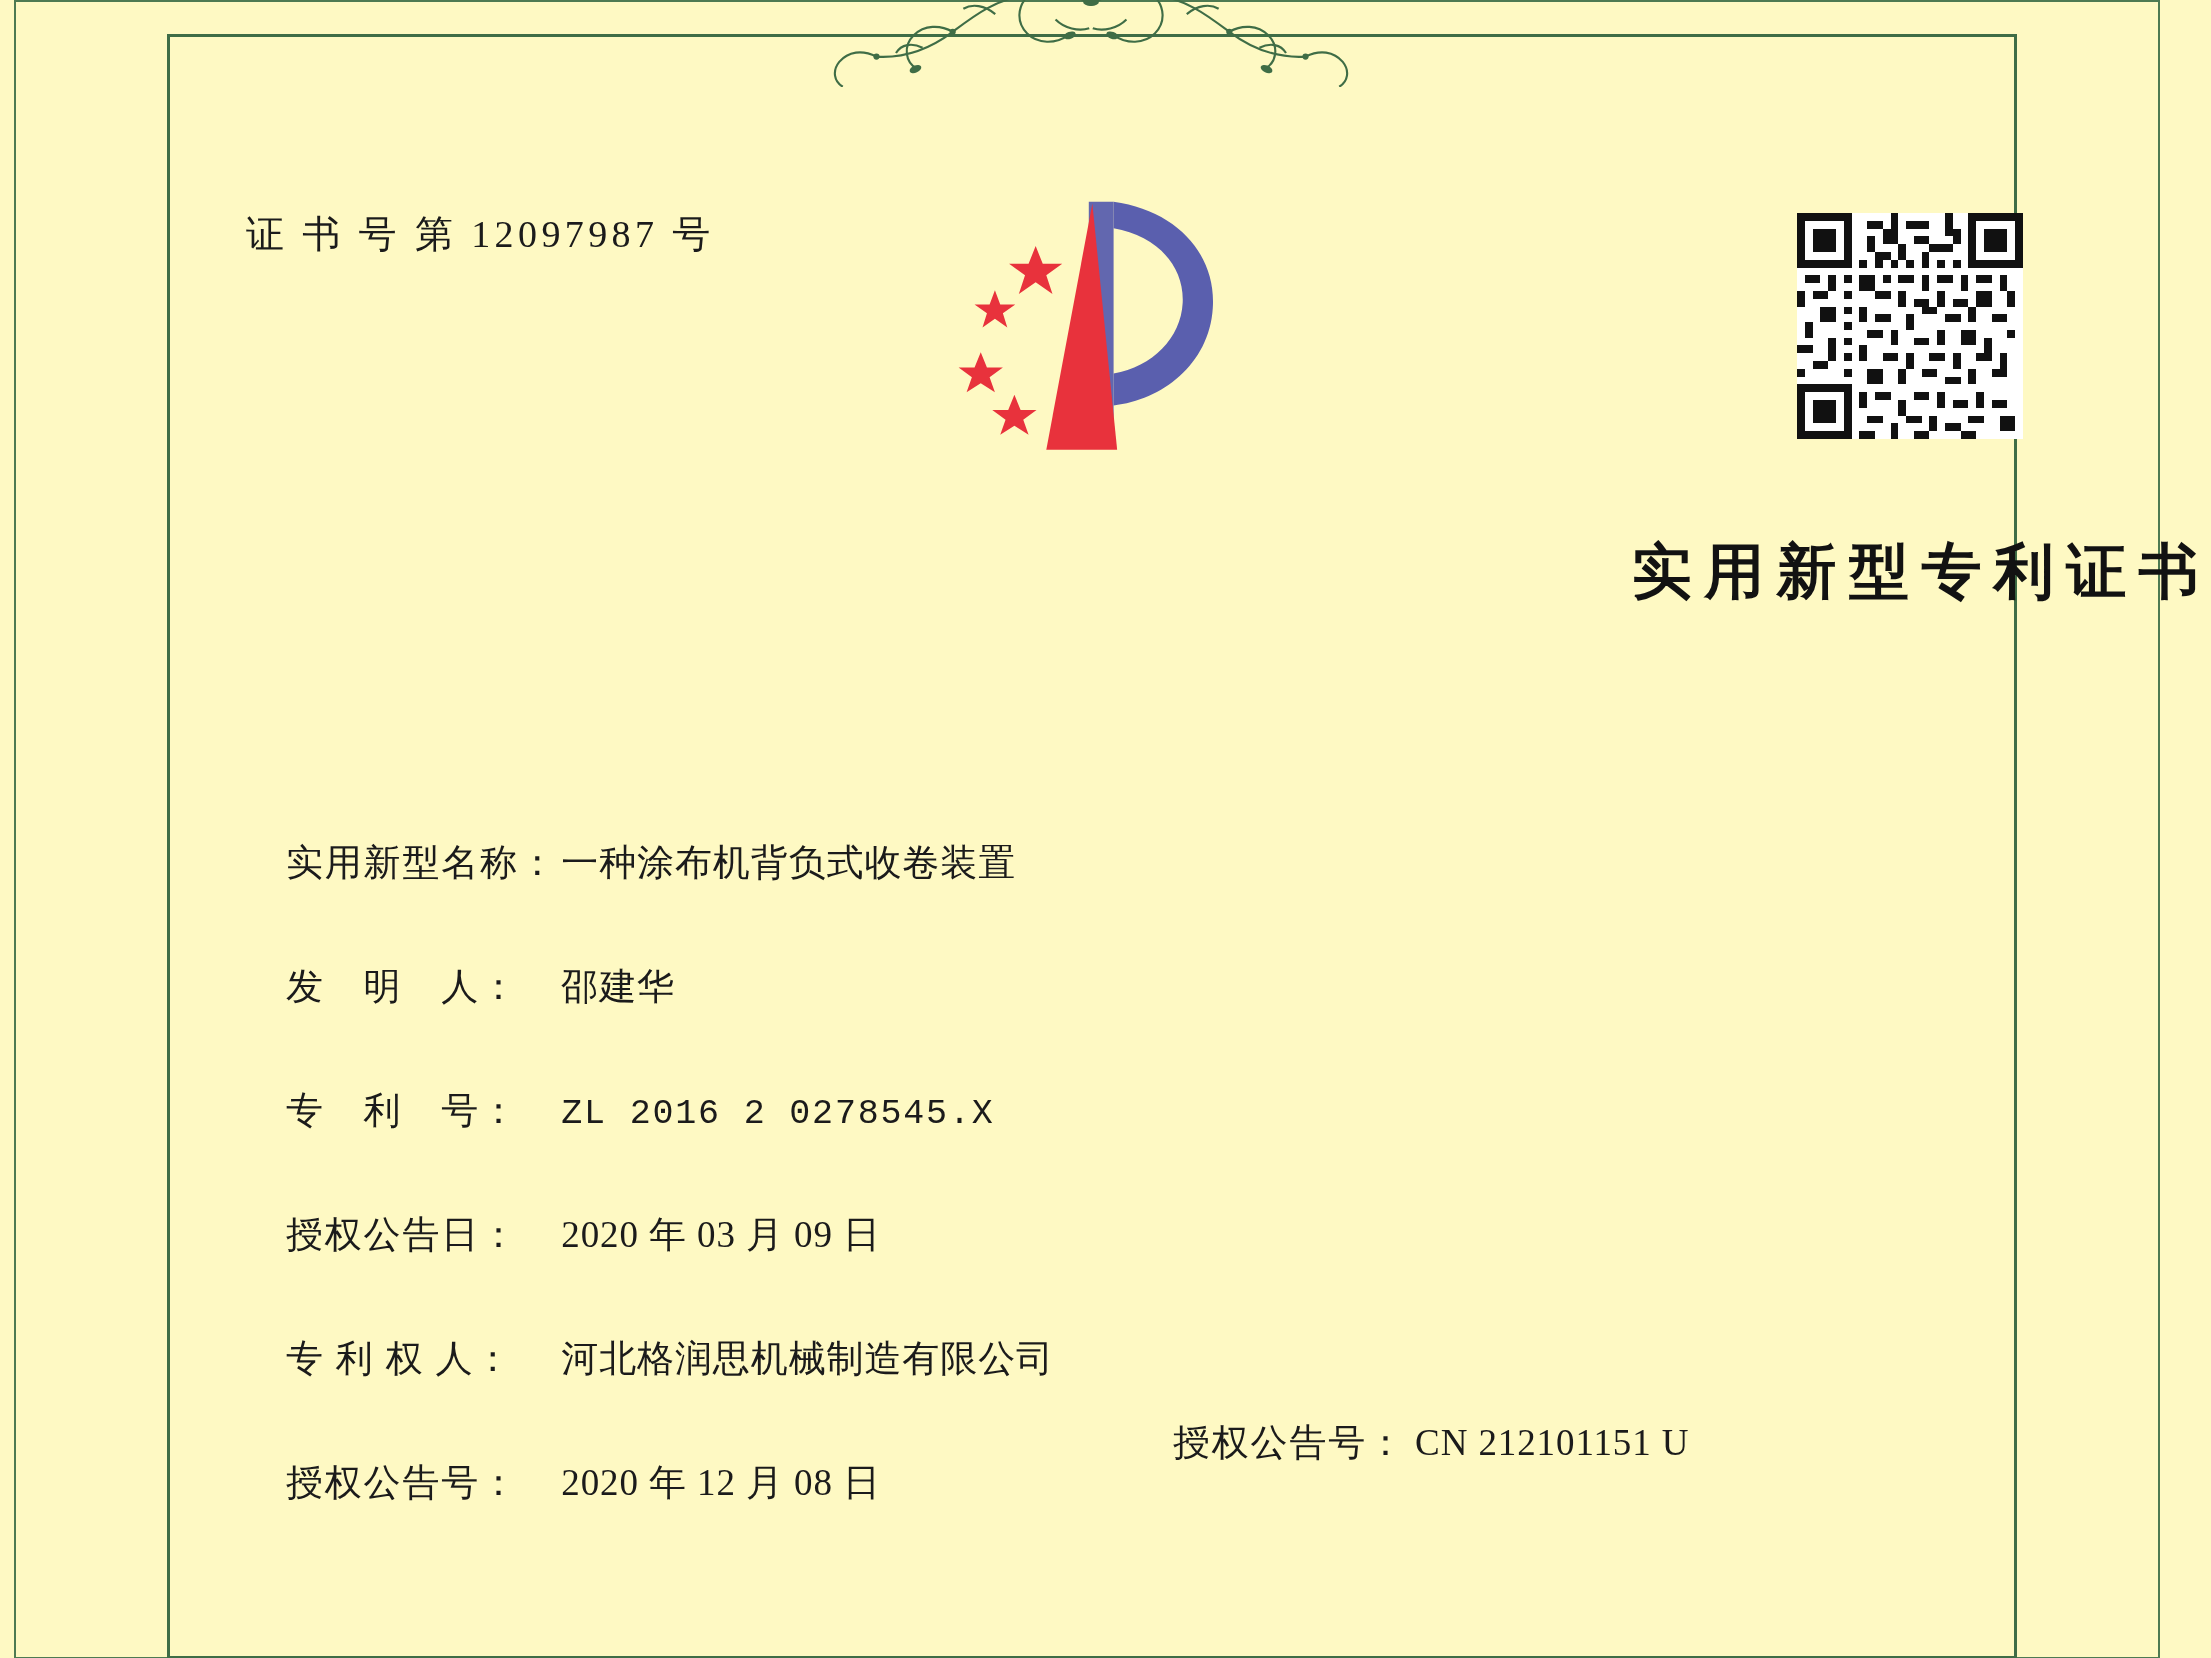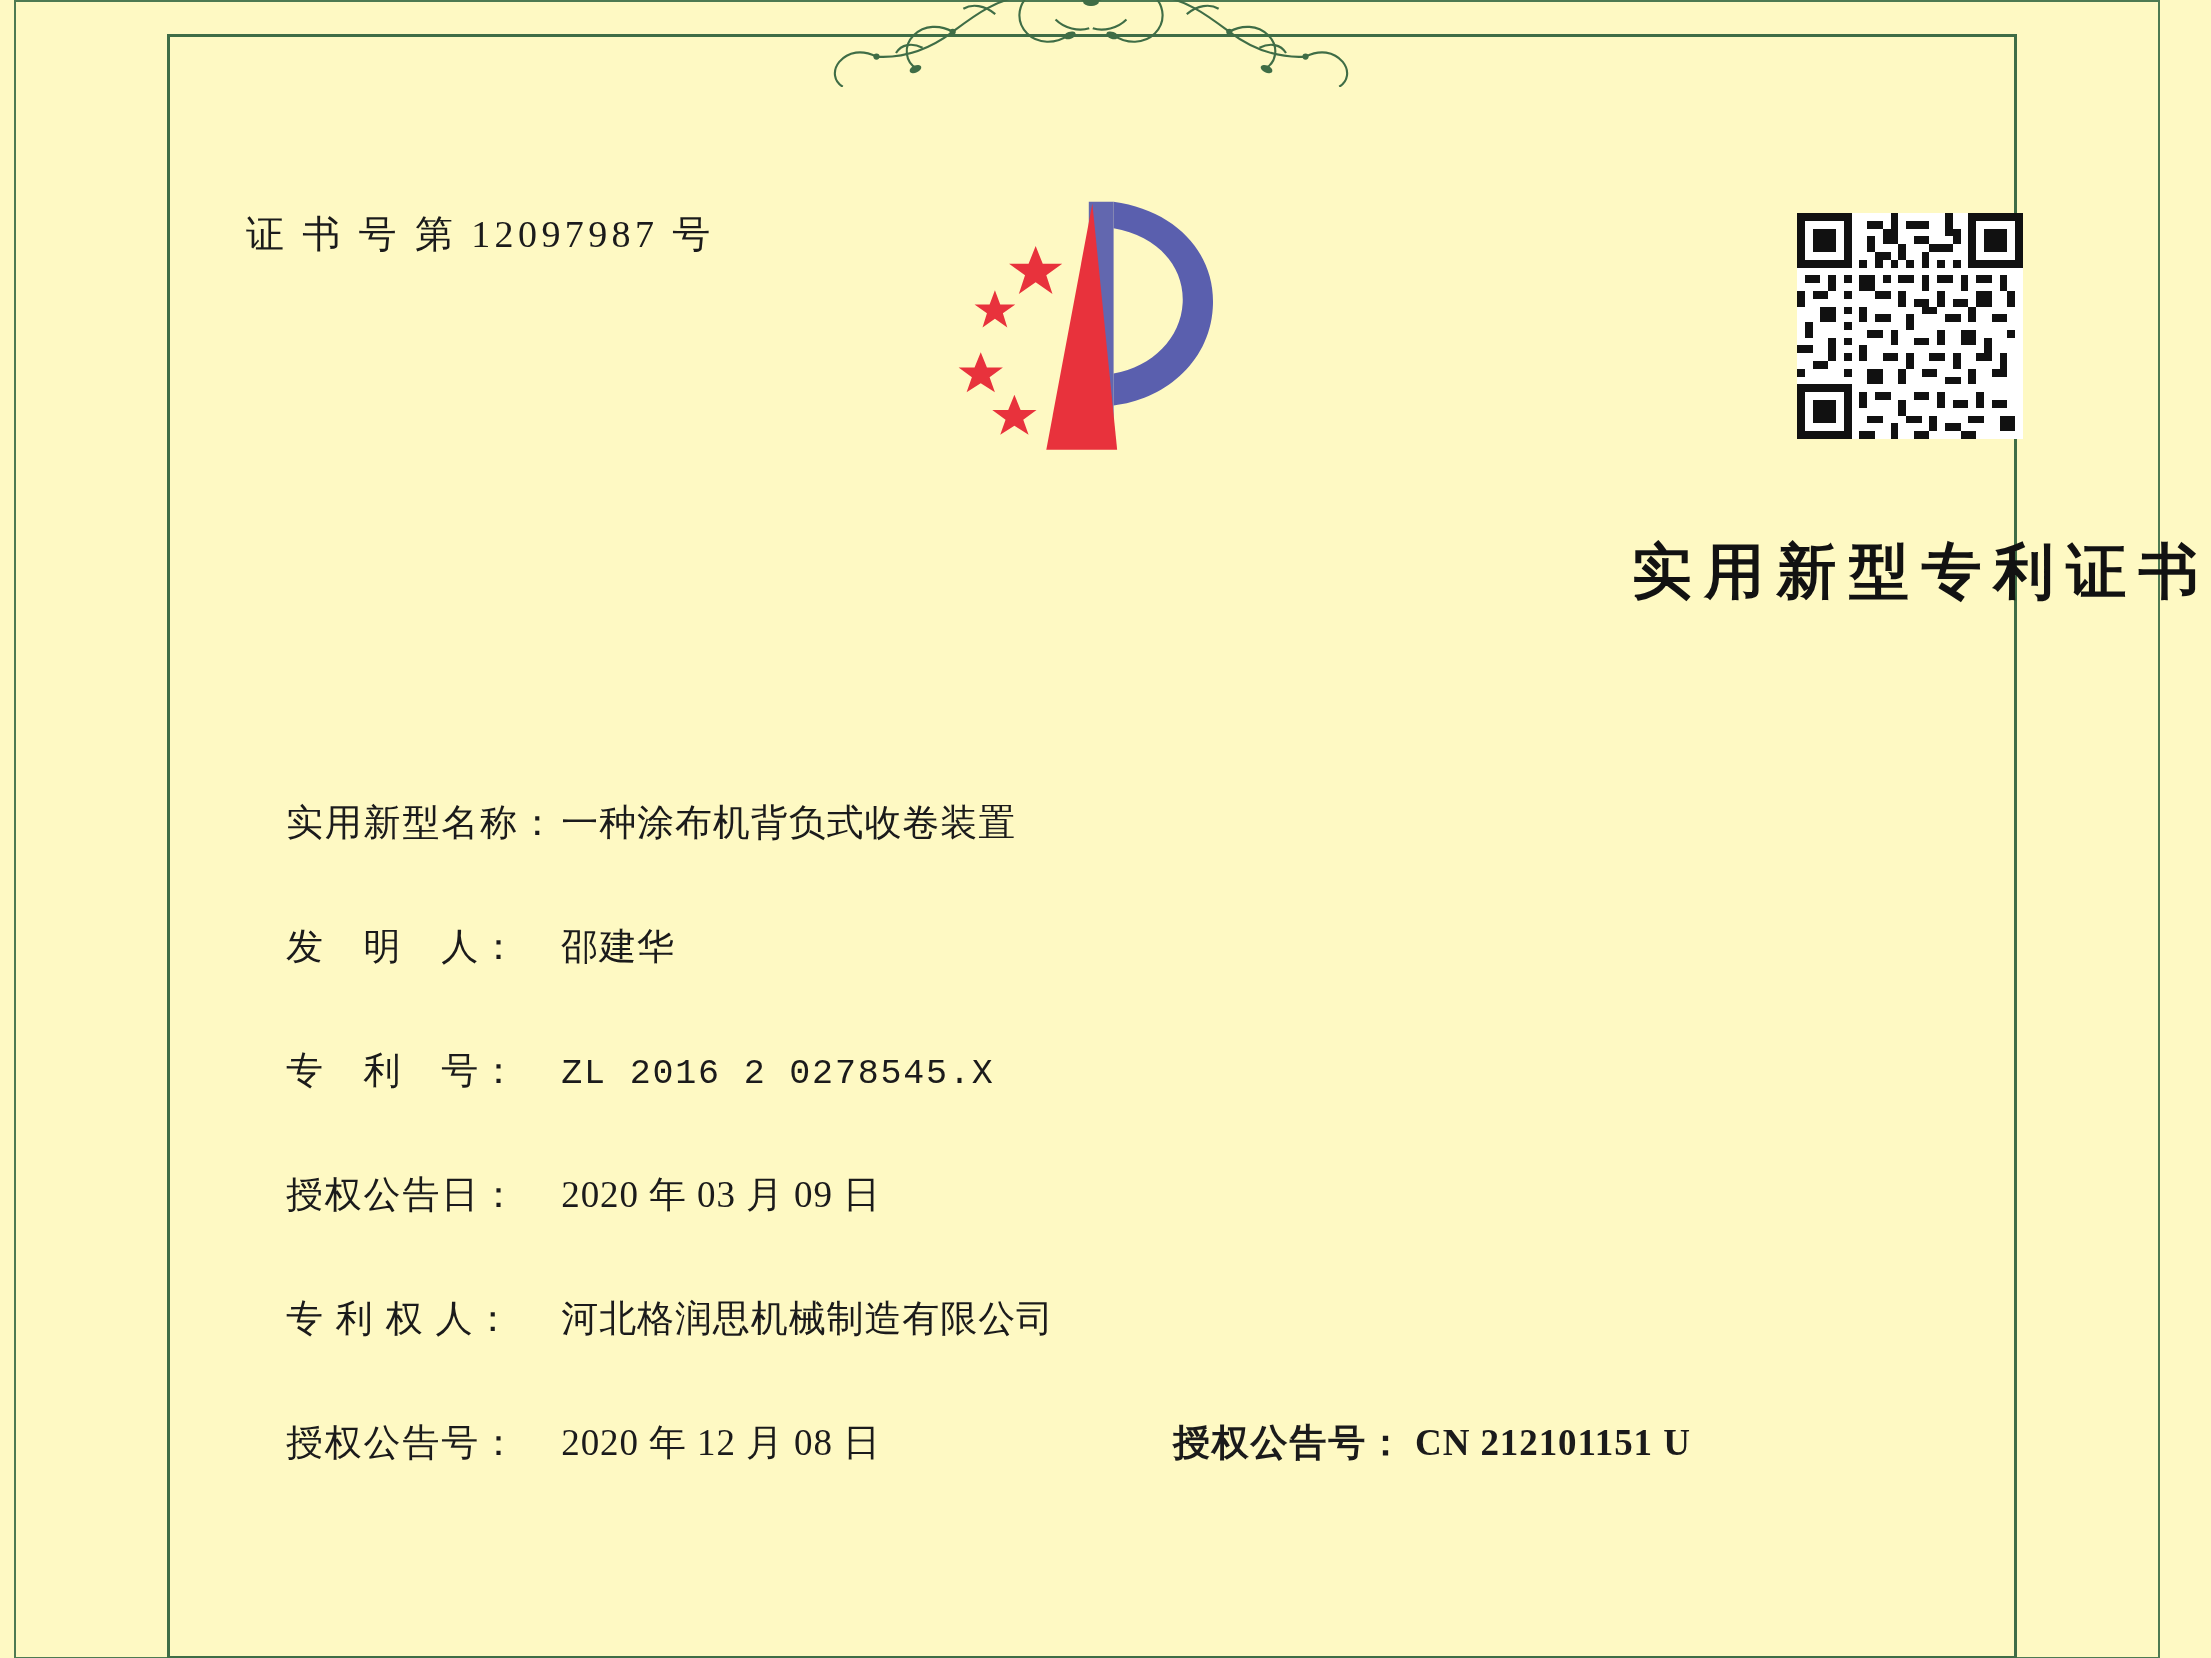--- a/index.html
+++ b/index.html
@@ -107,20 +107,21 @@
     position: relative;
     height: 124px;
     font-size: 37px;
     color: #1b1b1b;
     white-space: nowrap;
   }
   .lbl {
     display: inline-block;
     width: 266px;
     letter-spacing: 1.8px;
+    margin-top: 40px;
   }
   .val {
     display: inline-block;
     letter-spacing: 0.9px;
   }
   .val.mono {
     font-family: "Liberation Mono", "DejaVu Sans Mono", monospace;
     font-size: 35px;
     letter-spacing: 1.8px;
   }
@@ -129,21 +130,20 @@
     position: relative;
     height: 106px;
     font-size: 37px;
     color: #1b1b1b;
     white-space: nowrap;
   }
   .pair-right {
     position: absolute;
     left: 887px;
     top: 0;
-    font-weight: bold;
   }
   .pair-right .lbl2 {
     letter-spacing: 1.8px;
   }
 </style>
 </head>
 <body>
 
 <div class="page">
 

